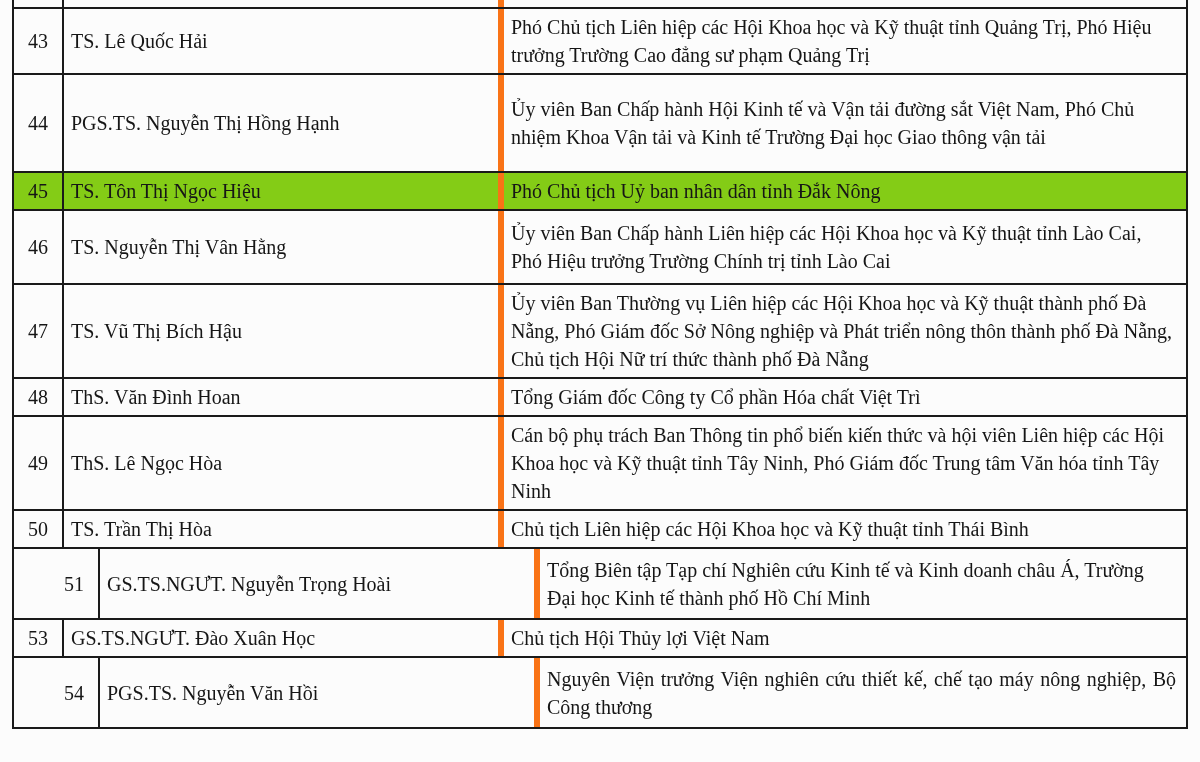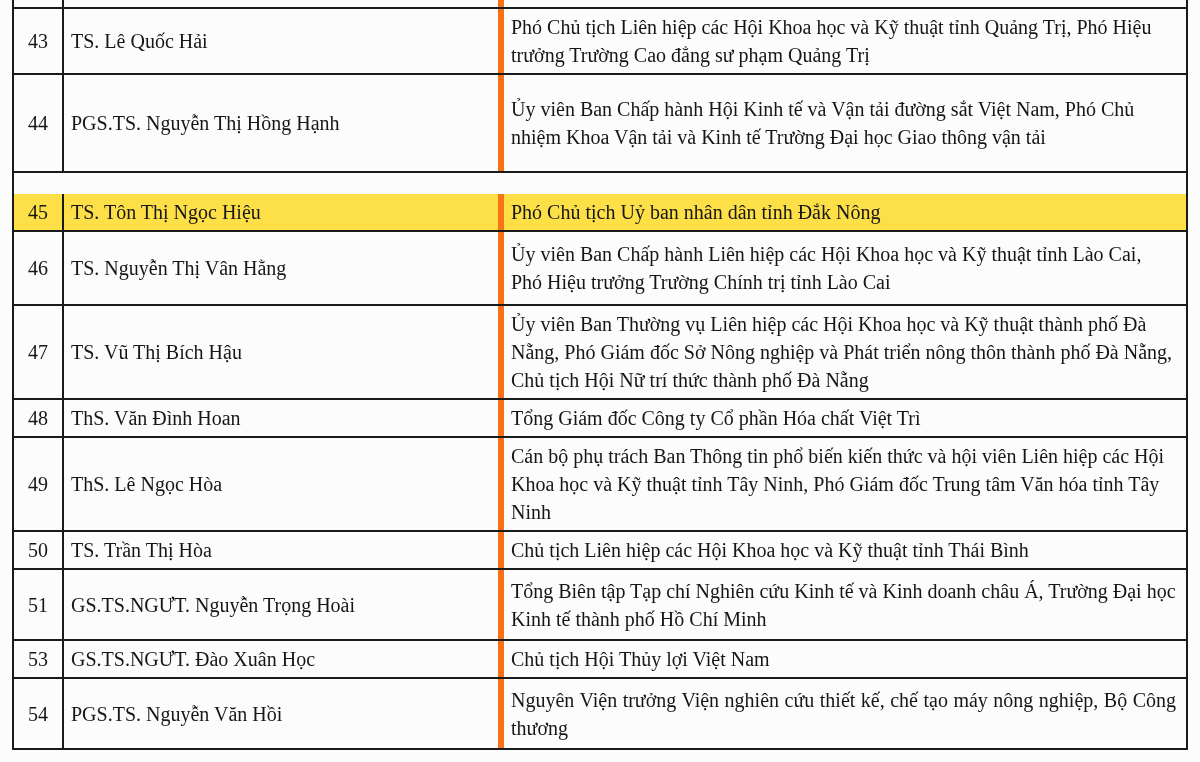--- a/index.html
+++ b/index.html
@@ -51,30 +51,30 @@
     min-width: 440px;
     padding: 2px 8px 2px 7px;
     border-right: 6px solid #f97316;
   }
   .td-pos {
     flex: 1;
     padding: 4px 10px 4px 7px;
   }
   .partial-row { height: 7px; }
   .partial-row .td { padding: 0; }
-  .row-highlight { background: #fde047; margin-top: 21px; }
+  .row-highlight { background: #84cc16; }
   .justify .td-pos { text-align: justify; }
   .h57  { min-height: 57px; }
   .h96  { min-height: 96px; }
   .h32  { min-height: 32px; }
   .h72  { min-height: 72px; }
   .h86  { min-height: 86px; }
   .h85  { min-height: 85px; }
   .h33  { min-height: 33px; }
-  .h69  { min-height: 69px; }
+  .h69  { min-height: 69px; padding-left: 36px; }
   .h61  { min-height: 61px; }
 </style>
 </head>
 <body>
 
 <div class="page">
   <div class="doc-table">
 
     <div class="tr partial-row">
       <div class="td td-no"></div>

